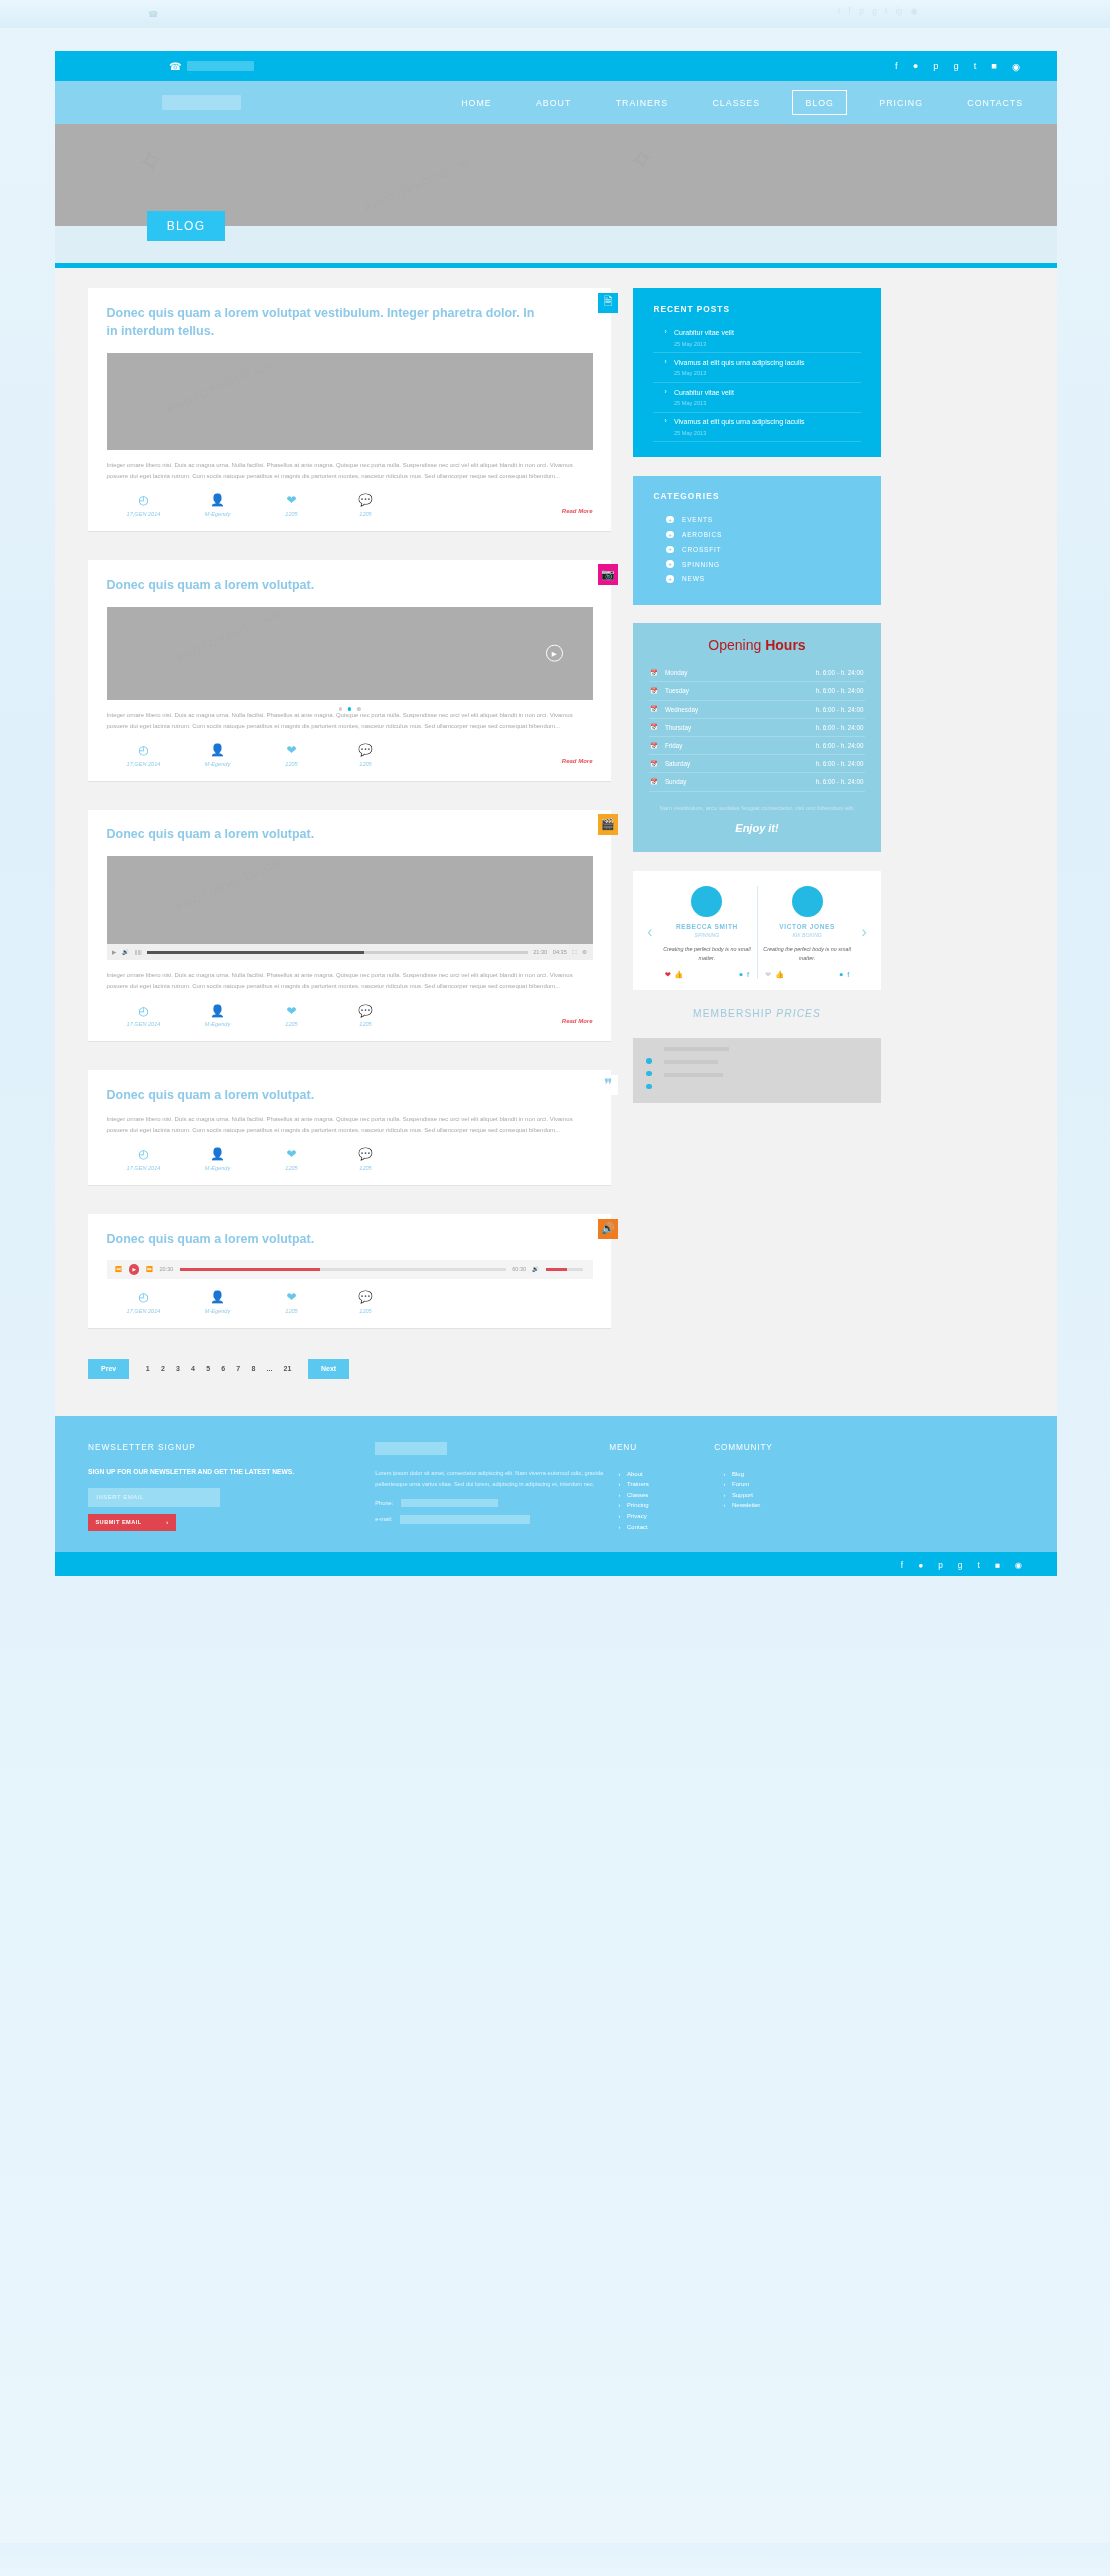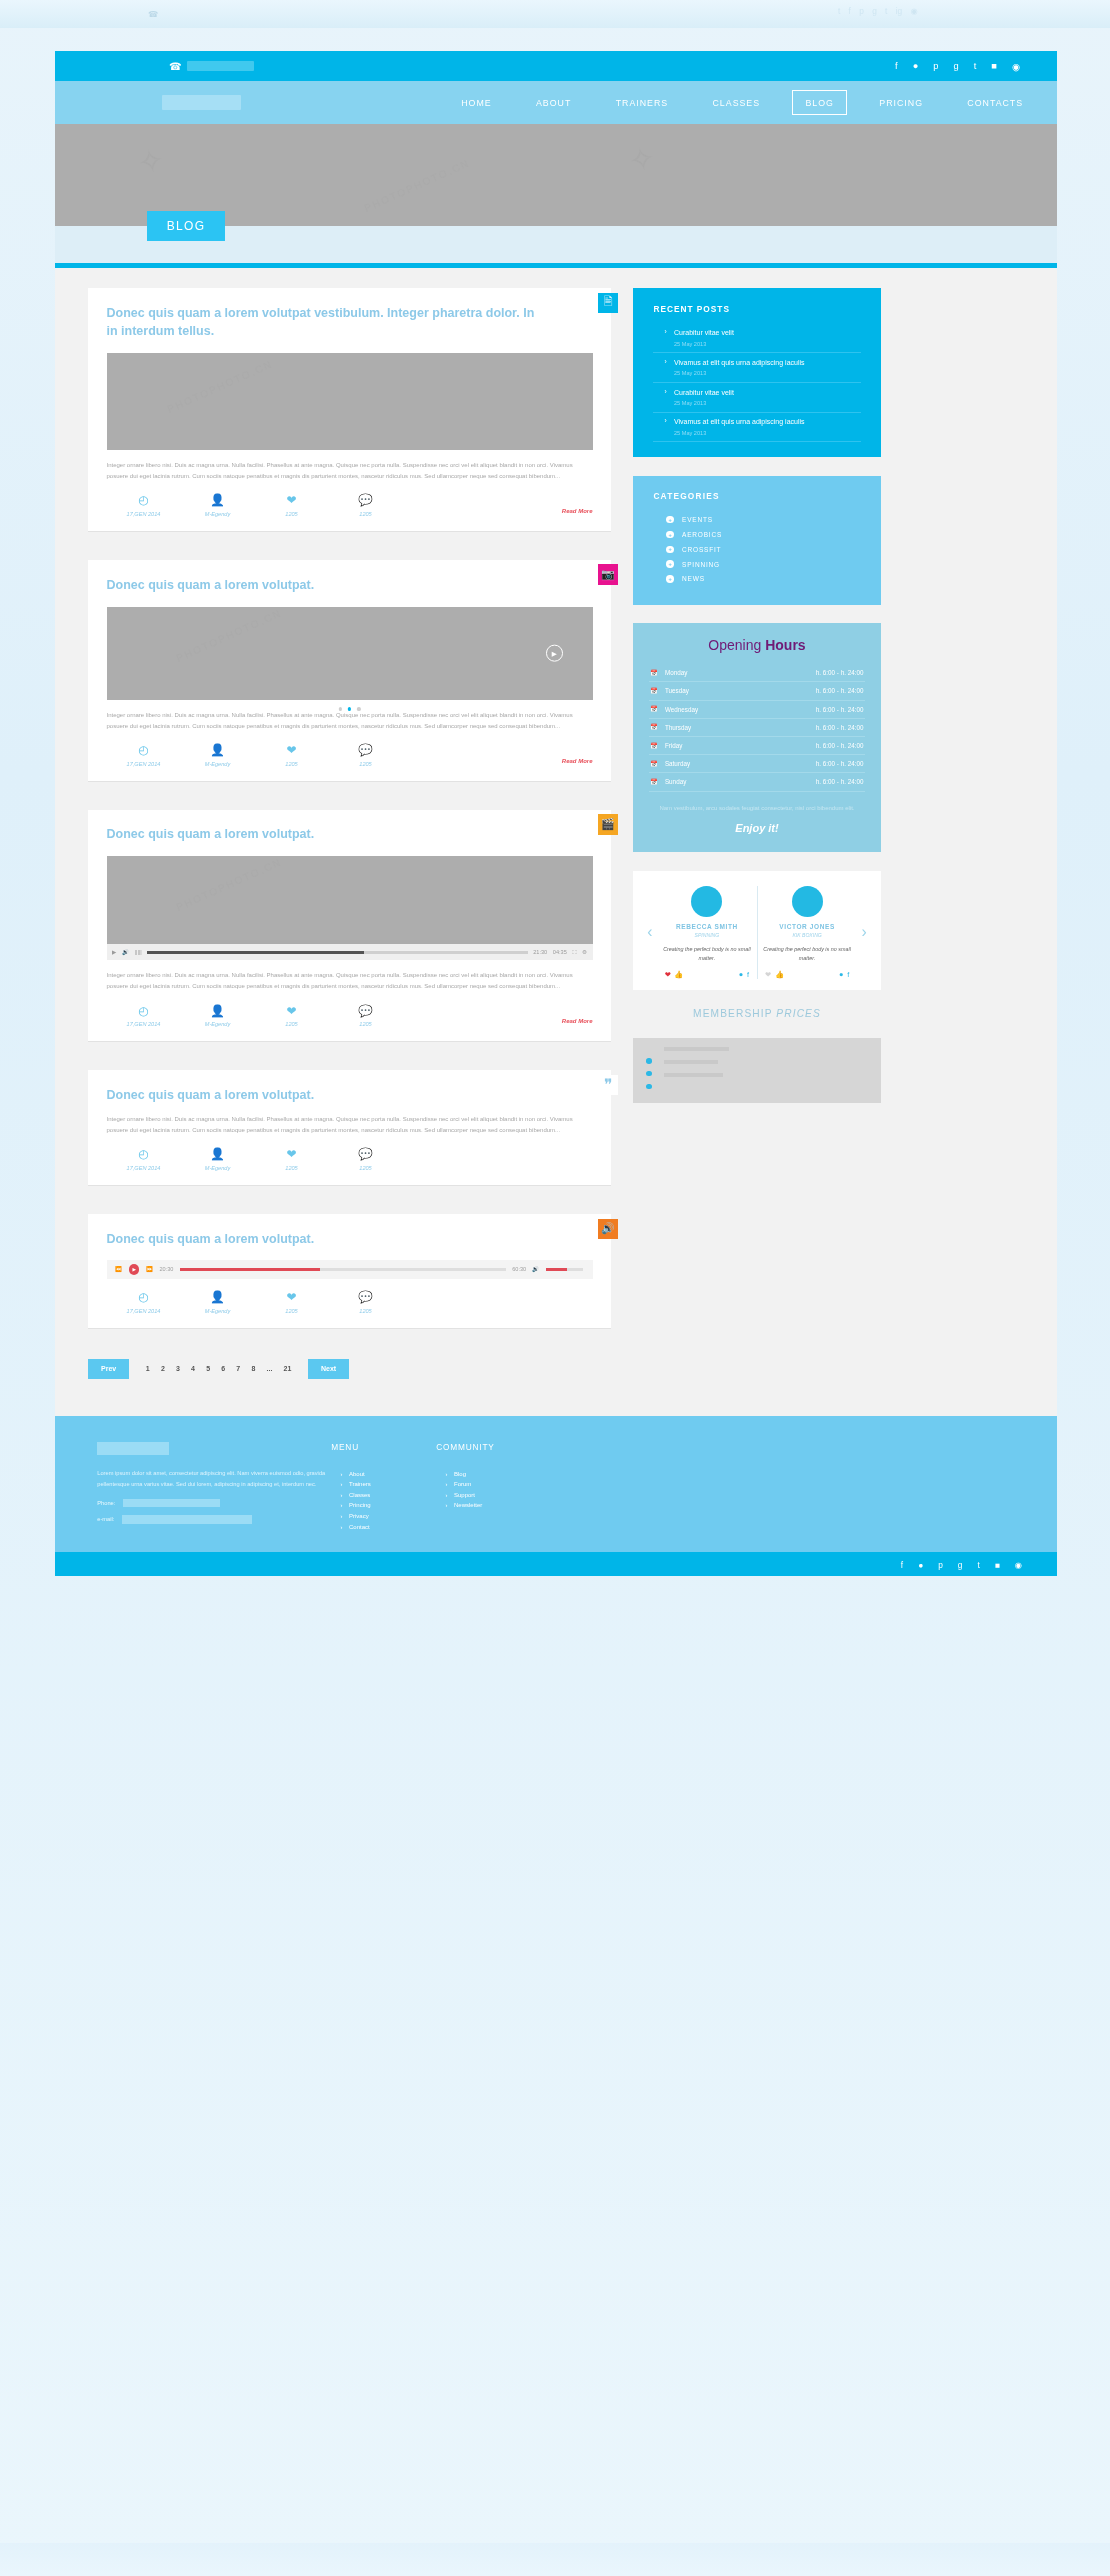--- a/index.html
+++ b/index.html
@@ -134,21 +134,21 @@
 
   .w-recent { background:#00b5e8; padding:15.7px 20.4px 15px 20.4px; }
   .w-recent h3 { color:#fff; font-size:8.3px; letter-spacing:1px; font-weight:bold; margin-bottom:10.2px; }
   .w-recent .rp { display:flex; gap:7.4px; padding:4.6px 0 5.6px 11px; border-bottom:0.9px solid #2ec3ef; }
   .w-recent .rp:last-child { border-bottom:0.9px solid #2ec3ef; }
   .w-recent .rp .car { color:#fff; font-size:6.5px; }
   .w-recent .rp .ti { color:#fff; font-size:7px; line-height:1.5; }
   .w-recent .rp .dt { color:#8fdcf5; font-size:5.6px; margin-top:1.9px; }
 
   .w-hours { background:#8fcfe4; padding:14px 15.7px 18.5px 15.7px; text-align:center; }
-  .w-hours h3 { font-size:14px; color:#701a75; font-weight:normal; margin-bottom:11px; }
+  .w-hours h3 { font-size:14px; color:#b91c1c; font-weight:normal; margin-bottom:11px; }
   .w-hours h3 b { font-weight:bold; }
   .w-hours .row { display:flex; align-items:center; justify-content:space-between;
                   padding:4.6px 1.9px; border-bottom:0.9px solid #a3d9ea; }
   .w-hours .row .d { display:flex; align-items:center; gap:6.5px; color:#fff; font-size:6.3px; }
   .w-hours .row .h { color:#fff; font-size:6.3px; }
   .w-hours .note { color:#c5e6f1; font-size:6px; line-height:1.7; margin-top:11px; }
   .w-hours .enjoy { color:#fff; font-size:11px; font-style:italic; font-weight:bold; margin-top:9.3px; }
 
   .w-testi { background:#fff; padding:15px 9.3px 11px 9.3px; display:flex; align-items:center; }
   .arrow { color:#9ed5ea; font-size:15.7px; width:15px; text-align:center; }
@@ -641,20 +641,29 @@
         <div class="dot" style="top:46px;"></div>
         <div class="ln" style="width:65px;margin-left:11px;"></div>
         <div class="ln" style="width:54px;margin-left:11px;margin-top:8.3px;"></div>
         <div class="ln" style="width:59px;margin-left:11px;margin-top:8.3px;"></div>
       </div>
 
     </aside>
   </div>
 
   <div class="footer">
+    <div class="f-news">
+      <h4>NEWSLETTER SIGNUP</h4>
+      <div class="sub">SIGN UP FOR OUR NEWSLETTER AND GET THE LATEST NEWS.</div>
+      <div class="f-input">INSERT EMAIL</div>
+      <div class="f-submit">
+        <span>SUBMIT EMAIL</span>
+        <span>›</span>
+      </div>
+    </div>
 
     <div class="f-about">
       <div class="redact-lg"></div>
       <p>Lorem ipsum dolor sit amet, consectetur adipiscing elit. Nam viverra euismod odio, gravida pellentesque urna varius vitae. Sed dui lorem, adipiscing in adipiscing et, interdum nec.</p>
       <div class="kv">
         <span class="k">Phone:</span>
         <span class="v" style="width:97px;"></span>
       </div>
       <div class="kv">
         <span class="k">e-mail:</span>

